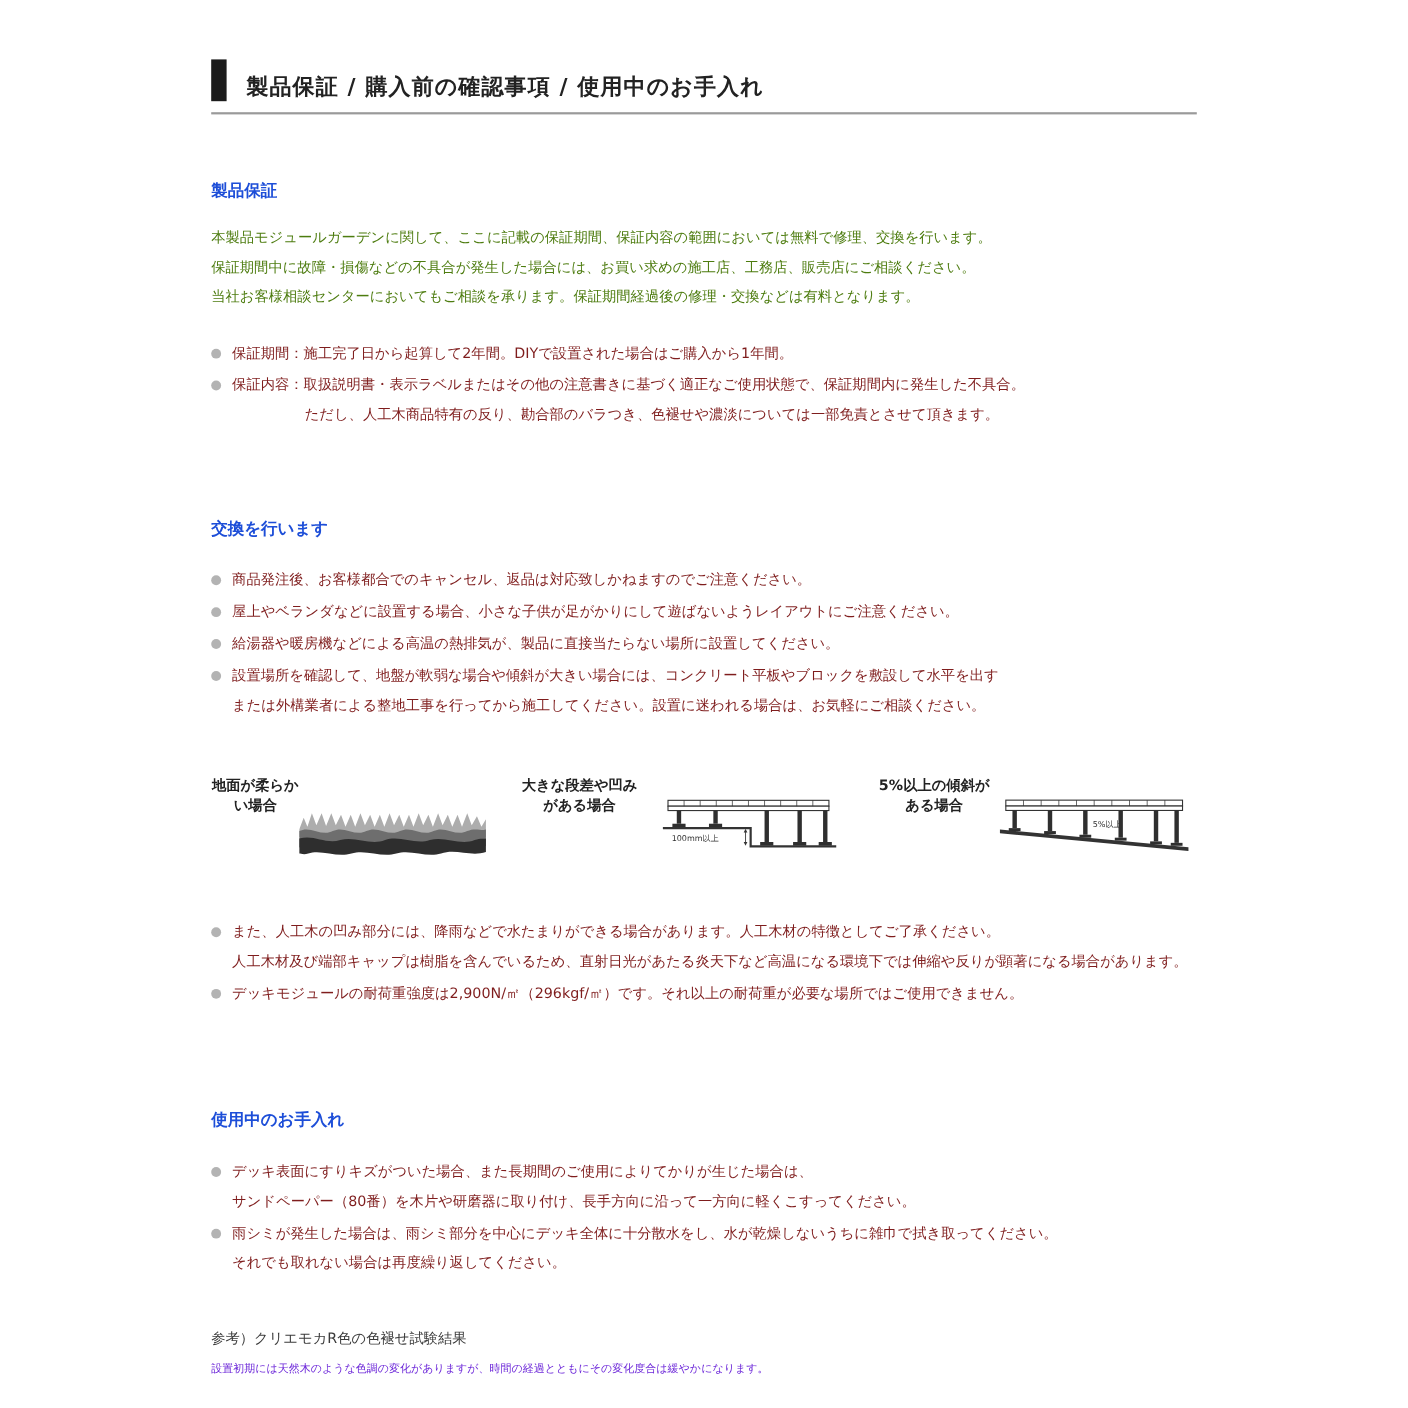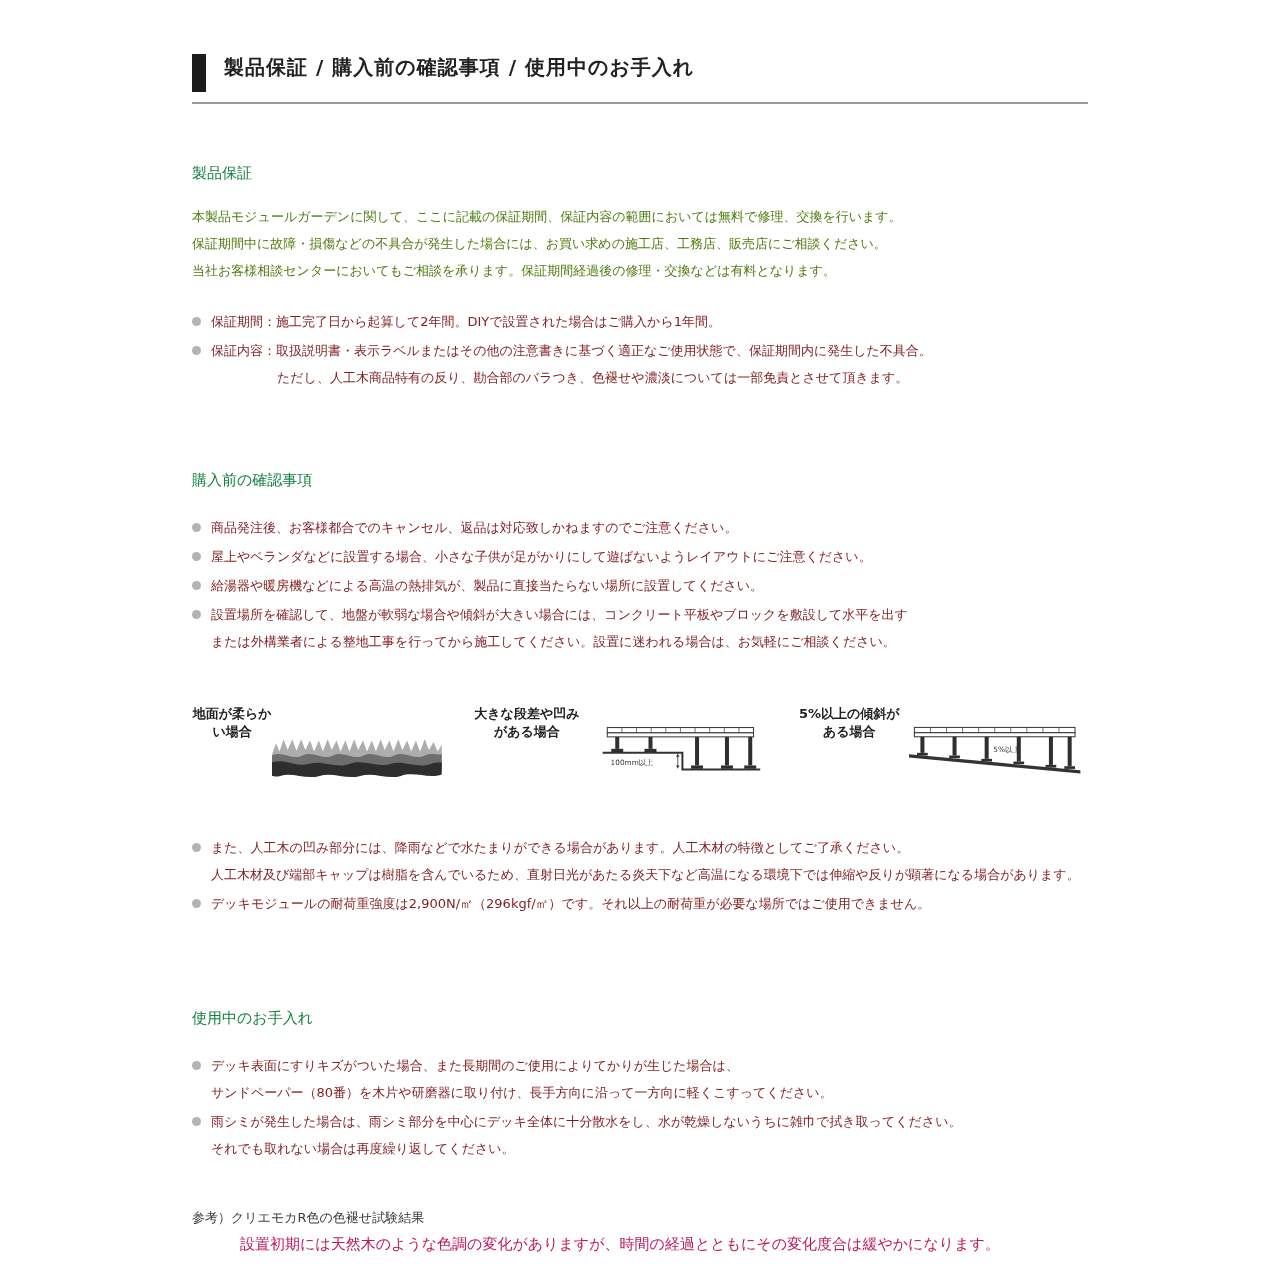--- a/index.html
+++ b/index.html
@@ -1,27 +1,27 @@
 <!DOCTYPE html>
 <html><head>
 <meta charset="utf-8">
 <style>
   html,body{margin:0;padding:0;background:#fff;}
   body{width:1280px;height:1280px;font-family:"DejaVu Sans","Liberation Sans",sans-serif;color:#3a3a3a;}
   .page{position:relative;width:1280px;height:1280px;background:#fff;overflow:hidden;}
   .content{position:absolute;left:192px;top:0;width:896px;}
 
   
-  .header{display:flex;align-items:flex-start;margin-top:54px;}
+  .header{display:flex;align-items:flex-end;margin-top:54px;}
   .header-bar{width:14px;height:38px;background:#1c1c1c;margin-right:18px;flex:none;}
   .header-title{font-size:20px;font-weight:bold;color:#222;letter-spacing:1px;}
   .header-rule{height:2px;background:#9a9a9a;margin-top:10px;}
 
   
-  .sec-heading{font-size:15px;font-weight:normal;color:#15803d;}
+  .sec-heading{font-size:15px;font-weight:bold;color:#1d4ed8;}
   .sec-warranty .sec-heading{margin-top:60px;}
   .sec-purchase .sec-heading{margin-top:80px;}
   .sec-care .sec-heading{margin-top:92px;}
 
   .para{margin-top:20px;font-size:13px;line-height:27px;color:#4d7c0f;}
 
   .bullets{margin-top:24px;}
   .bullet{display:flex;margin-bottom:2px;}
   .dot{width:9px;height:9px;border-radius:50%;background:#b3b3b3;margin:9px 10px 0 0;flex:none;}
   .bl{font-size:13px;line-height:27px;color:#7f1d1d;}
@@ -31,21 +31,21 @@
   .diagram-row{display:flex;justify-content:space-between;margin-top:50px;width:896px;}
   .diagram{display:flex;flex-direction:row;}
   .diagram-1{width:250px;}
   .diagram-2{width:300px;}
   .diagram-3{width:290px;}
   .diagram-caption{font-size:13px;font-weight:bold;color:#222;margin-bottom:14px;text-align:center;}
   .notes{margin-top:34px;}
 
   
   .ref-title{margin-top:42px;font-size:13px;line-height:27px;color:#3a3a3a;}
-  .ref-note{font-size:15px;line-height:27px;color:#be185d;margin-left:48px;}
+  .ref-note{font-size:10px;line-height:27px;color:#6d28d9;}
 
   svg text{font-family:"DejaVu Sans","Liberation Sans",sans-serif;}
 </style>
 </head>
 <body>
 
 <div class="page">
   <div class="content">
 
     <div class="header">
@@ -72,21 +72,21 @@
           <span class="dot"></span>
           <div class="bl">
             <div>保証内容：取扱説明書・表示ラベルまたはその他の注意書きに基づく適正なご使用状態で、保証期間内に発生した不具合。</div>
             <div class="indent-deep">ただし、人工木商品特有の反り、勘合部のバラつき、色褪せや濃淡については一部免責とさせて頂きます。</div>
           </div>
         </div>
       </div>
     </div>
 
     <div class="sec-purchase">
-      <div class="sec-heading">購入前の確認事項</div>
+      <div class="sec-heading">交換を行います</div>
       <div class="bullets">
         <div class="bullet">
           <span class="dot"></span>
           <div class="bl">
               <div>商品発注後、お客様都合でのキャンセル、返品は対応致しかねますのでご注意ください。</div>
             </div>
         </div>
         <div class="bullet">
           <span class="dot"></span>
           <div class="bl">

